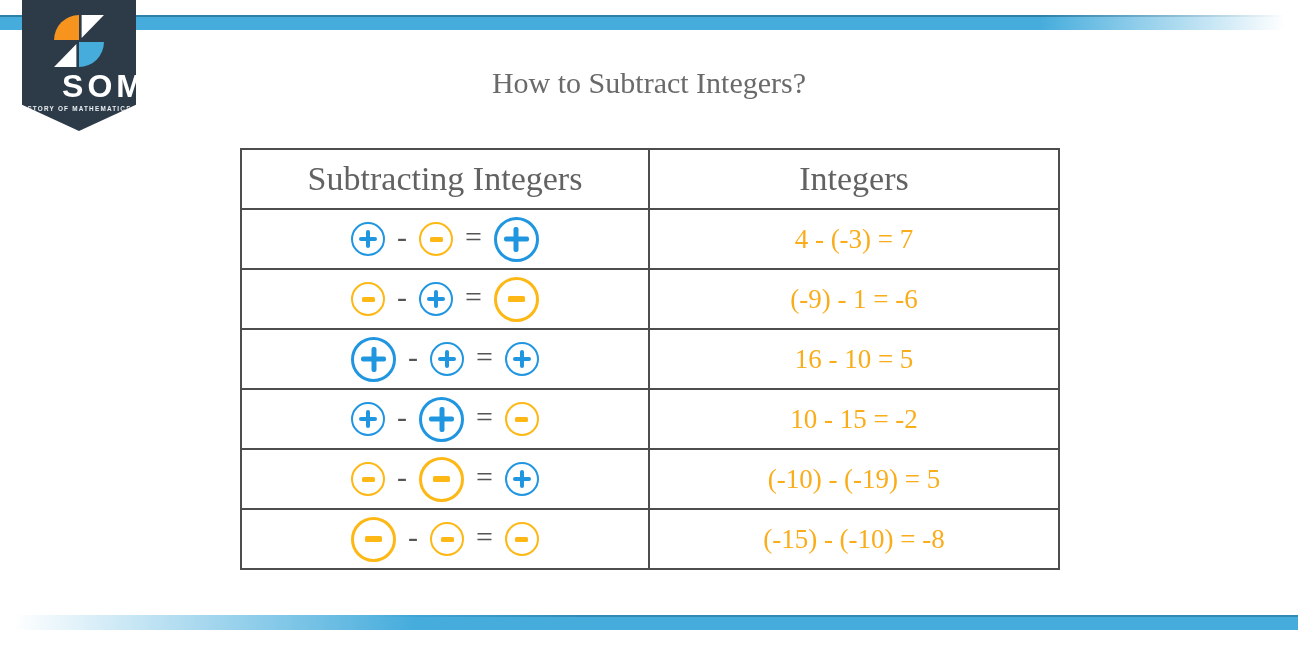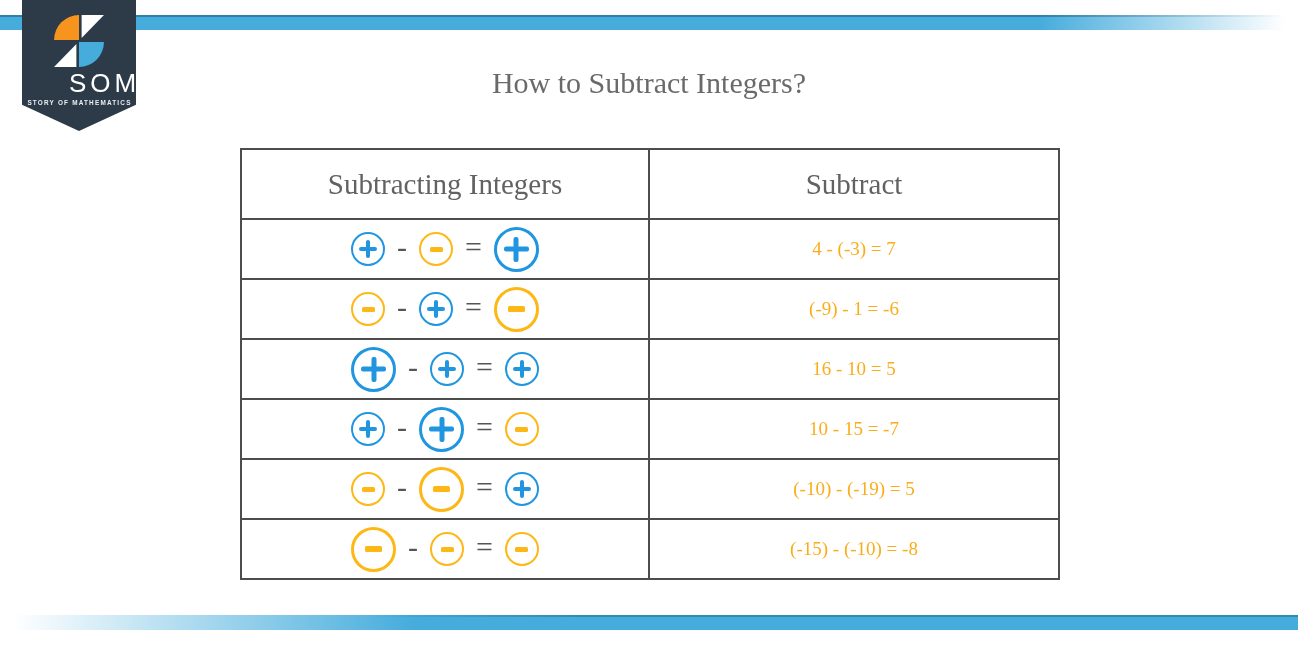--- a/index.html
+++ b/index.html
@@ -29,21 +29,21 @@
 
   
   .badge {
     position:absolute; left:22px; top:0; width:114px; height:131px;
     background:var(--navy);
     clip-path:polygon(0 0, 100% 0, 100% 80%, 50% 100%, 0 80%);
     display:flex; flex-direction:column; align-items:center;
   }
   .badge svg { margin-top:15px; width:54px; height:52px; }
   .badge .som {
-    margin-top:3px; color:#ffffff; font-weight:normal; font-size:26px;
+    margin-top:3px; color:#ffffff; font-weight:bold; font-size:32px;
     letter-spacing:4px; padding-left:4px; line-height:1;margin-left:47px;
   }
   .badge .tagline {
     margin-top:3px; color:#e9eef2; font-weight:bold; font-size:6.4px;
     letter-spacing:1.2px; padding-left:1px;
   }
 
   
   .title {
     position:absolute; left:0; top:66px; width:100%;
@@ -56,26 +56,26 @@
     position:absolute; left:240px; top:148px;
     width:818px; border-collapse:collapse; table-layout:fixed;
     background:#ffffff;
   }
   table.rules col.c1 { width:408px; }
   table.rules col.c2 { width:410px; }
   table.rules th, table.rules td {
     border:2px solid var(--border); text-align:center; vertical-align:middle;
   }
   table.rules th {
-    height:70px; font-family:"Liberation Serif", serif; font-weight:normal;
-    font-size:29px; color:#626262;
+    height:60px; font-family:"Liberation Serif", serif; font-weight:normal;
+    font-size:34px; color:#626262;
   }
   table.rules td { height:60px; }
   td.example-cell {
-    font-family:"Liberation Serif", serif; font-size:19px; color:var(--ex);
+    font-family:"Liberation Serif", serif; font-size:27px; color:var(--ex);
   }
   .pattern { display:flex; align-items:center; justify-content:center; gap:12px; }
   .op {
     font-family:"Liberation Serif", serif; font-size:30px; color:#555555;
     line-height:1; padding-bottom:4px;
   }
 
   
   .circle {
     border-radius:50%; display:flex; align-items:center; justify-content:center;
@@ -122,21 +122,21 @@
   <h1 class="title">How to Subtract Integers?</h1>
 
   <table class="rules">
     <colgroup>
         <col class="c1">
         <col class="c2">
       </colgroup>
     <thead>
       <tr>
         <th>Subtracting Integers</th>
-        <th>Subtract</th>
+        <th>Integers</th>
       </tr>
     </thead>
     <tbody>
         <tr>
           <td>
             <div class="pattern">
               <span class="circle blue sm">
                 <span class="sign-plus"></span>
               </span>
               <span class="op">-</span>
@@ -196,21 +196,21 @@
               <span class="op">-</span>
               <span class="circle blue lg">
                 <span class="sign-plus"></span>
               </span>
               <span class="op">=</span>
               <span class="circle yellow sm">
                 <span class="sign-minus"></span>
               </span>
             </div>
           </td>
-          <td class="example-cell">10 - 15 = -7</td>
+          <td class="example-cell">10 - 15 = -2</td>
         </tr>
         <tr>
           <td>
             <div class="pattern">
               <span class="circle yellow sm">
                 <span class="sign-minus"></span>
               </span>
               <span class="op">-</span>
               <span class="circle yellow lg">
                 <span class="sign-minus"></span>

